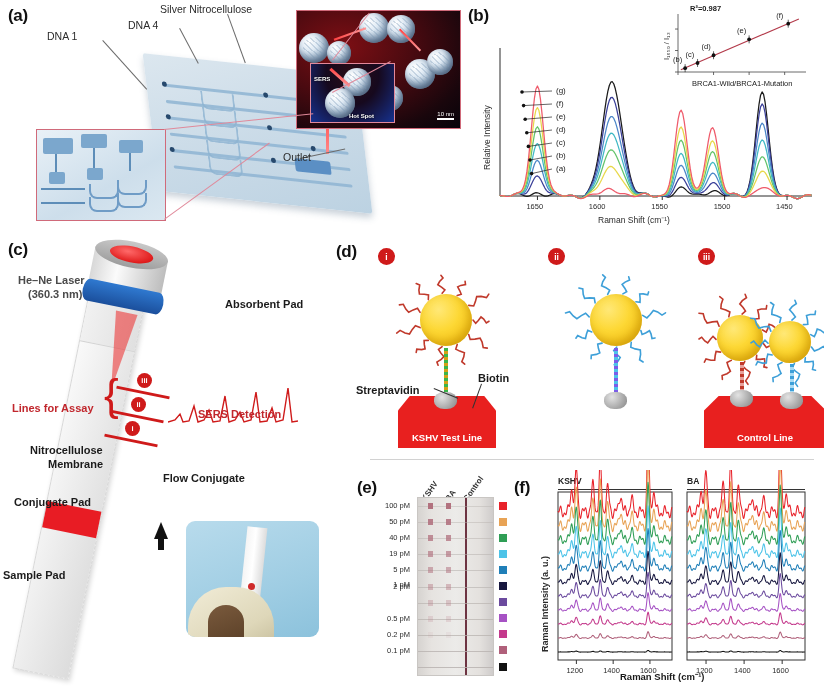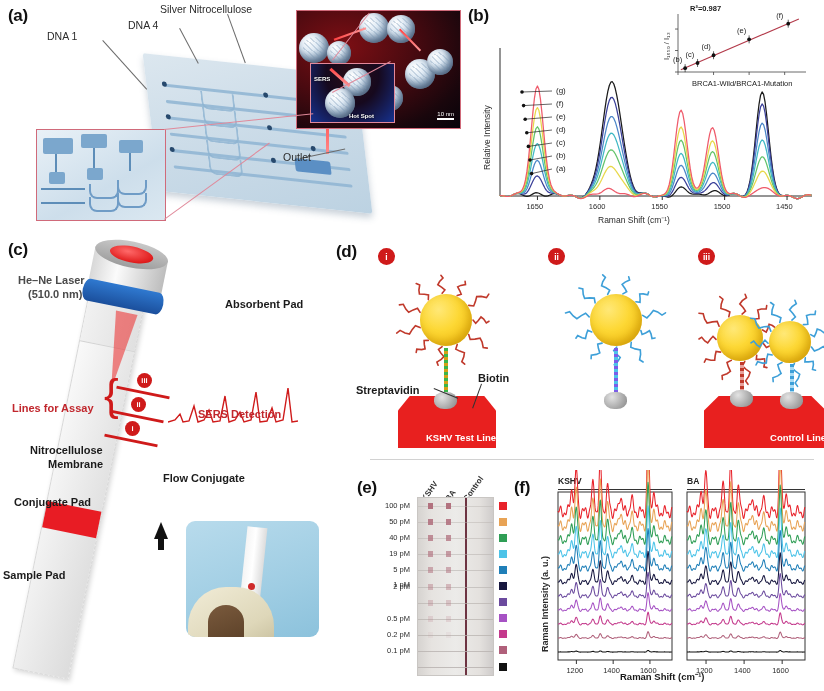--- a/index.html
+++ b/index.html
@@ -102,21 +102,21 @@
   .ph-hand{position:absolute;left:2px;top:66px;width:86px;height:56px;border-radius:44% 44% 0 0/70% 70% 0 0;
     background:linear-gradient(150deg,#f1ecd7,#ded7b9 70%,#c9c1a0);}
   .ph-thumb{position:absolute;left:22px;top:84px;width:36px;height:34px;border-radius:50% 50% 0 0;
     background:linear-gradient(160deg,#7a5a3d,#5d4229);}
 
   
   #pd{left:330px;top:232px;width:494px;height:240px;}
   .dsub{position:absolute;top:22px;width:152px;height:200px;}
   .redbase{position:absolute;bottom:6px;left:28px;width:98px;height:52px;background:#e8201f;
     clip-path:polygon(12% 0,88% 0,100% 28%,100% 100%,0 100%,0 28%);}
-  .redbase span{position:absolute;bottom:5px;left:0;right:0;text-align:right;color:#fff;
+  .redbase span{position:absolute;bottom:5px;left:0;right:0;text-align:center;color:#fff;
     font-size:9.5px;font-weight:bold;}
   .aunp{position:absolute;border-radius:50%;
     background:radial-gradient(circle at 36% 30%,#ffe877 0%,#fdd835 42%,#f2b705 100%);
     box-shadow:inset -3px -4px 8px rgba(180,130,0,.5);}
   .strept{position:absolute;width:23px;height:17px;border-radius:44%;
     background:radial-gradient(circle at 35% 30%,#e3e3e3,#a9a9a9 60%,#848484);}
   .linker{position:absolute;width:4px;}
   .dnum{position:absolute;width:17px;height:17px;border-radius:50%;background:#cf1a1a;color:#fff;
     font-size:8.5px;font-weight:bold;display:flex;align-items:center;justify-content:center;}
 
@@ -341,21 +341,21 @@
   <div class="rn" style="left:131px;top:165px;">ii</div>
   <div class="rn" style="left:125px;top:189px;">i</div>
 
   <div class="brace" style="left:104px;top:138px;">{</div>
 
   <svg width="130" height="46" style="position:absolute;left:168px;top:152px;">
     <polyline points="0,38 7,36 12,30 15,38 21,37 26,22 30,38 36,36 41,26 45,38 52,37 57,12 61,38 67,36 72,28 76,38 83,36 88,8 92,38 99,37 104,24 108,38 115,36 120,4 124,38 130,37" fill="none" stroke="#cf1a1a" stroke-width="1.4"></polyline>
   </svg>
 
   <div class="txt lbl-b" style="left:18px;top:42px;color:#4a4a4a;">He–Ne Laser</div>
-  <div class="txt lbl-b" style="left:28px;top:56px;color:#4a4a4a;">(510.0 nm)</div>
+  <div class="txt lbl-b" style="left:28px;top:56px;color:#4a4a4a;">(360.3 nm)</div>
   <div class="txt lbl-b" style="left:225px;top:66px;">Absorbent Pad</div>
   <div class="txt lbl-b red" style="left:12px;top:170px;">Lines for Assay</div>
   <div class="txt lbl-b red" style="left:198px;top:176px;">SERS Detection</div>
   <div class="txt lbl-b" style="left:30px;top:212px;">Nitrocellulose</div>
   <div class="txt lbl-b" style="left:48px;top:226px;">Membrane</div>
   <div class="txt lbl-b" style="left:14px;top:264px;">Conjugate Pad</div>
   <div class="txt lbl-b" style="left:3px;top:337px;">Sample Pad</div>
   <div class="txt lbl-b" style="left:163px;top:240px;">Flow Conjugate</div>
 
   <div class="flowarrow"></div>

